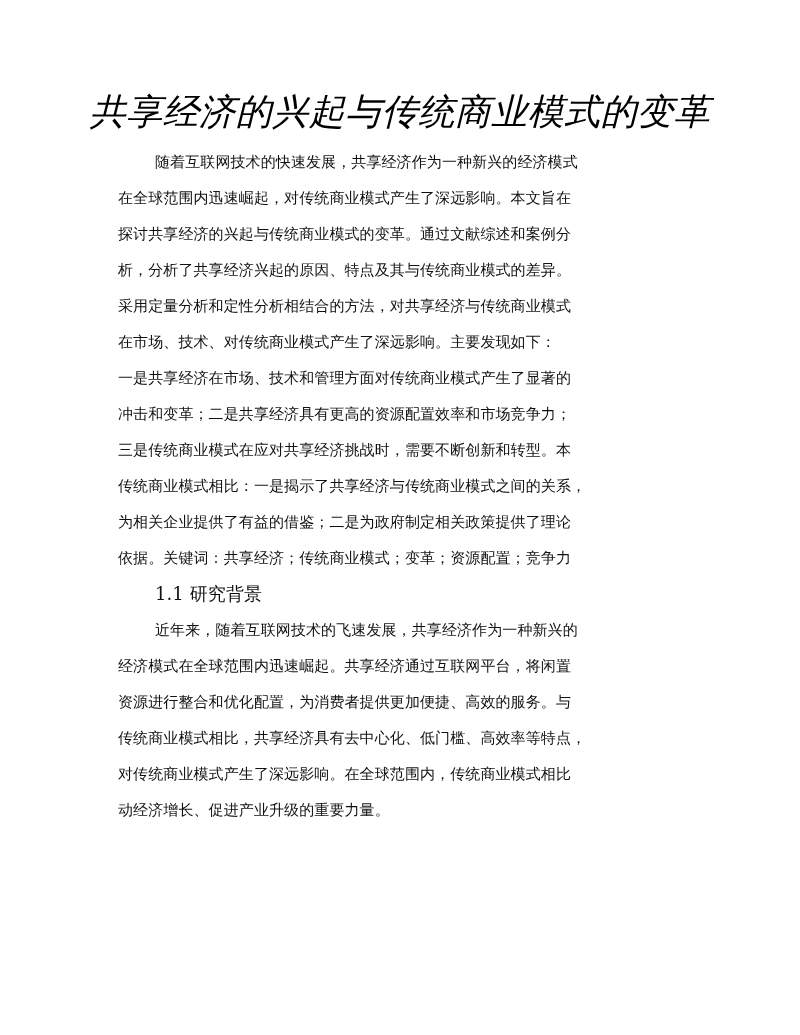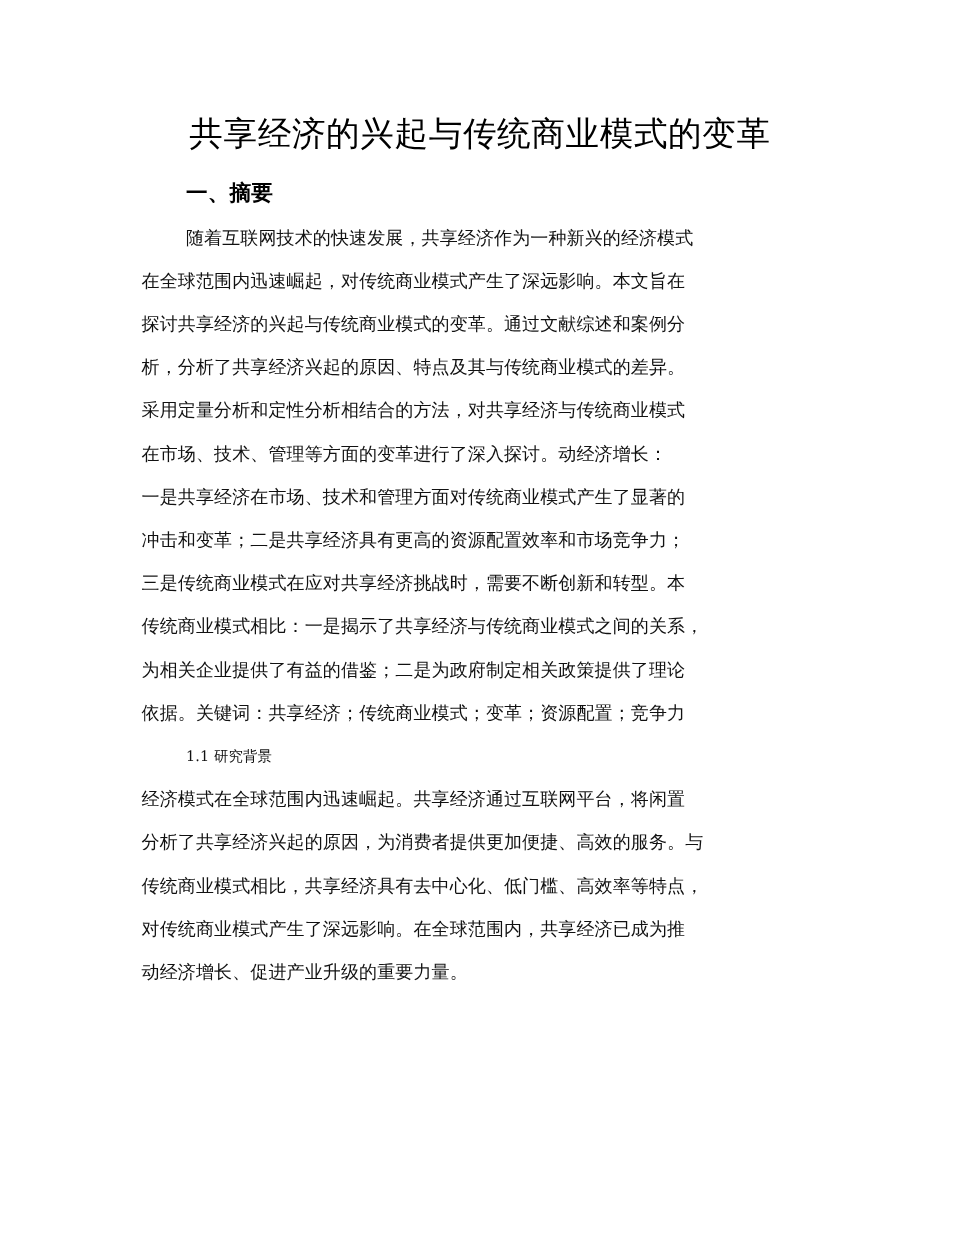--- a/index.html
+++ b/index.html
@@ -23,24 +23,25 @@
     height: 1035px;
     background: #ffffff;
   }
   .title {
     position: absolute;
     left: 0;
     top: 92px;
     width: 800px;
     text-align: center;
     font-family: "DejaVu Sans", "Liberation Sans", sans-serif;
-    font-size: 28px;
+    font-size: 36px;
     line-height: 40px;
     letter-spacing: 0.5px;
     color: #000000;
+    font-style: italic;
   }
   .body-text {
     position: absolute;
     left: 118px;
     width: 560px;
   }
   .line {
     display: block;
     height: 36px;
     line-height: 36px;
@@ -51,54 +52,54 @@
   .indent {
     padding-left: 37px;
   }
   .heading {
     font-family: "DejaVu Sans", "Liberation Sans", sans-serif;
     font-size: 18px;
     font-weight: bold;
     color: #000000;
   }
   .subheading {
-    font-size: 12px;
+    font-size: 18px;
   }
 </style>
 </head>
 <body>
 
 <div class="page">
 
   <div class="title">共享经济的兴起与传统商业模式的变革</div>
 
   <div class="body-text" style="top:144px;">
 
-    <div class="line indent heading">一、摘要</div>
 
     <div>
       <span class="line indent">随着互联网技术的快速发展，共享经济作为一种新兴的经济模式</span>
       <span class="line">在全球范围内迅速崛起，对传统商业模式产生了深远影响。本文旨在</span>
       <span class="line">探讨共享经济的兴起与传统商业模式的变革。通过文献综述和案例分</span>
       <span class="line">析，分析了共享经济兴起的原因、特点及其与传统商业模式的差异。</span>
       <span class="line">采用定量分析和定性分析相结合的方法，对共享经济与传统商业模式</span>
-      <span class="line">在市场、技术、管理等方面的变革进行了深入探讨。动经济增长：</span>
+      <span class="line">在市场、技术、对传统商业模式产生了深远影响。主要发现如下：</span>
       <span class="line">一是共享经济在市场、技术和管理方面对传统商业模式产生了显著的</span>
       <span class="line">冲击和变革；二是共享经济具有更高的资源配置效率和市场竞争力；</span>
       <span class="line">三是传统商业模式在应对共享经济挑战时，需要不断创新和转型。本</span>
       <span class="line">传统商业模式相比：一是揭示了共享经济与传统商业模式之间的关系，</span>
       <span class="line">为相关企业提供了有益的借鉴；二是为政府制定相关政策提供了理论</span>
       <span class="line">依据。关键词：共享经济；传统商业模式；变革；资源配置；竞争力</span>
     </div>
 
 
     <div class="line indent subheading">1.1 研究背景</div>
 
     <div>
+      <span class="line indent">近年来，随着互联网技术的飞速发展，共享经济作为一种新兴的</span>
       <span class="line">经济模式在全球范围内迅速崛起。共享经济通过互联网平台，将闲置</span>
-      <span class="line">分析了共享经济兴起的原因，为消费者提供更加便捷、高效的服务。与</span>
+      <span class="line">资源进行整合和优化配置，为消费者提供更加便捷、高效的服务。与</span>
       <span class="line">传统商业模式相比，共享经济具有去中心化、低门槛、高效率等特点，</span>
-      <span class="line">对传统商业模式产生了深远影响。在全球范围内，共享经济已成为推</span>
+      <span class="line">对传统商业模式产生了深远影响。在全球范围内，传统商业模式相比</span>
       <span class="line">动经济增长、促进产业升级的重要力量。</span>
     </div>
 
   </div>
 </div>
 
 </body></html>

